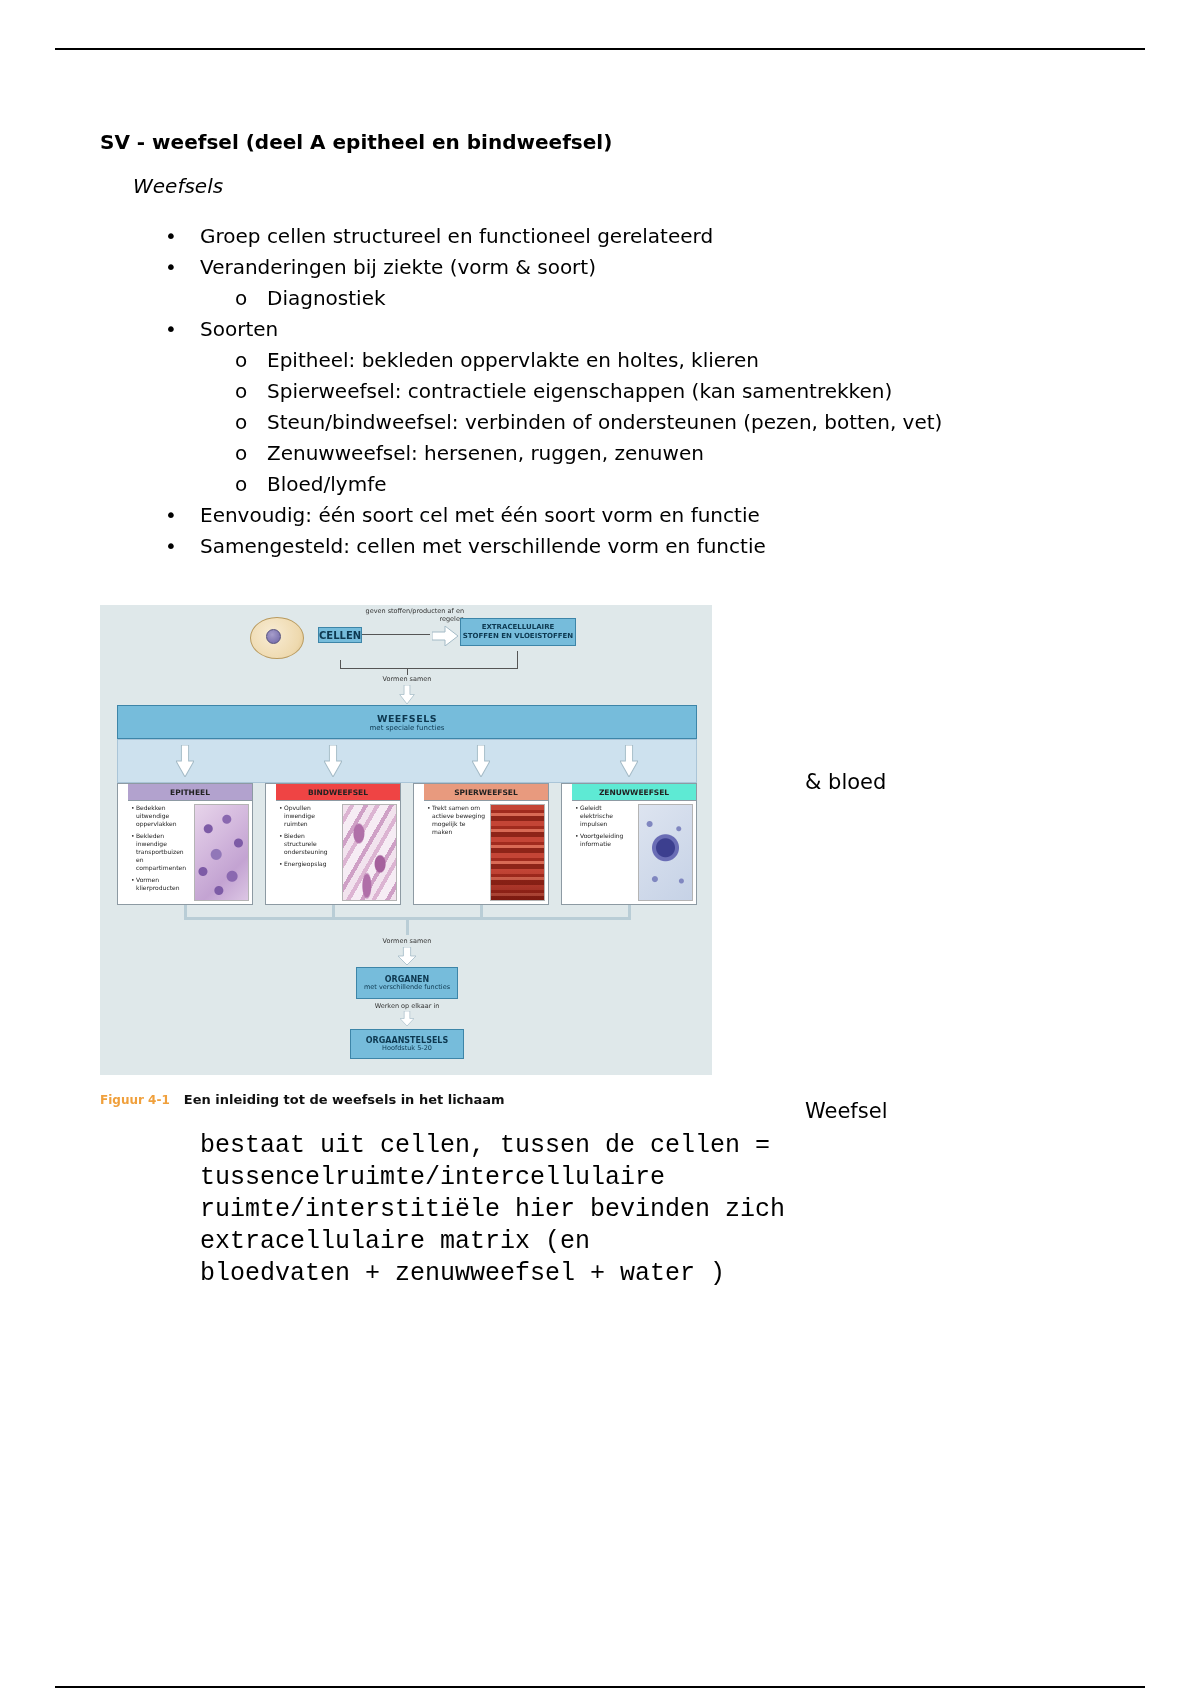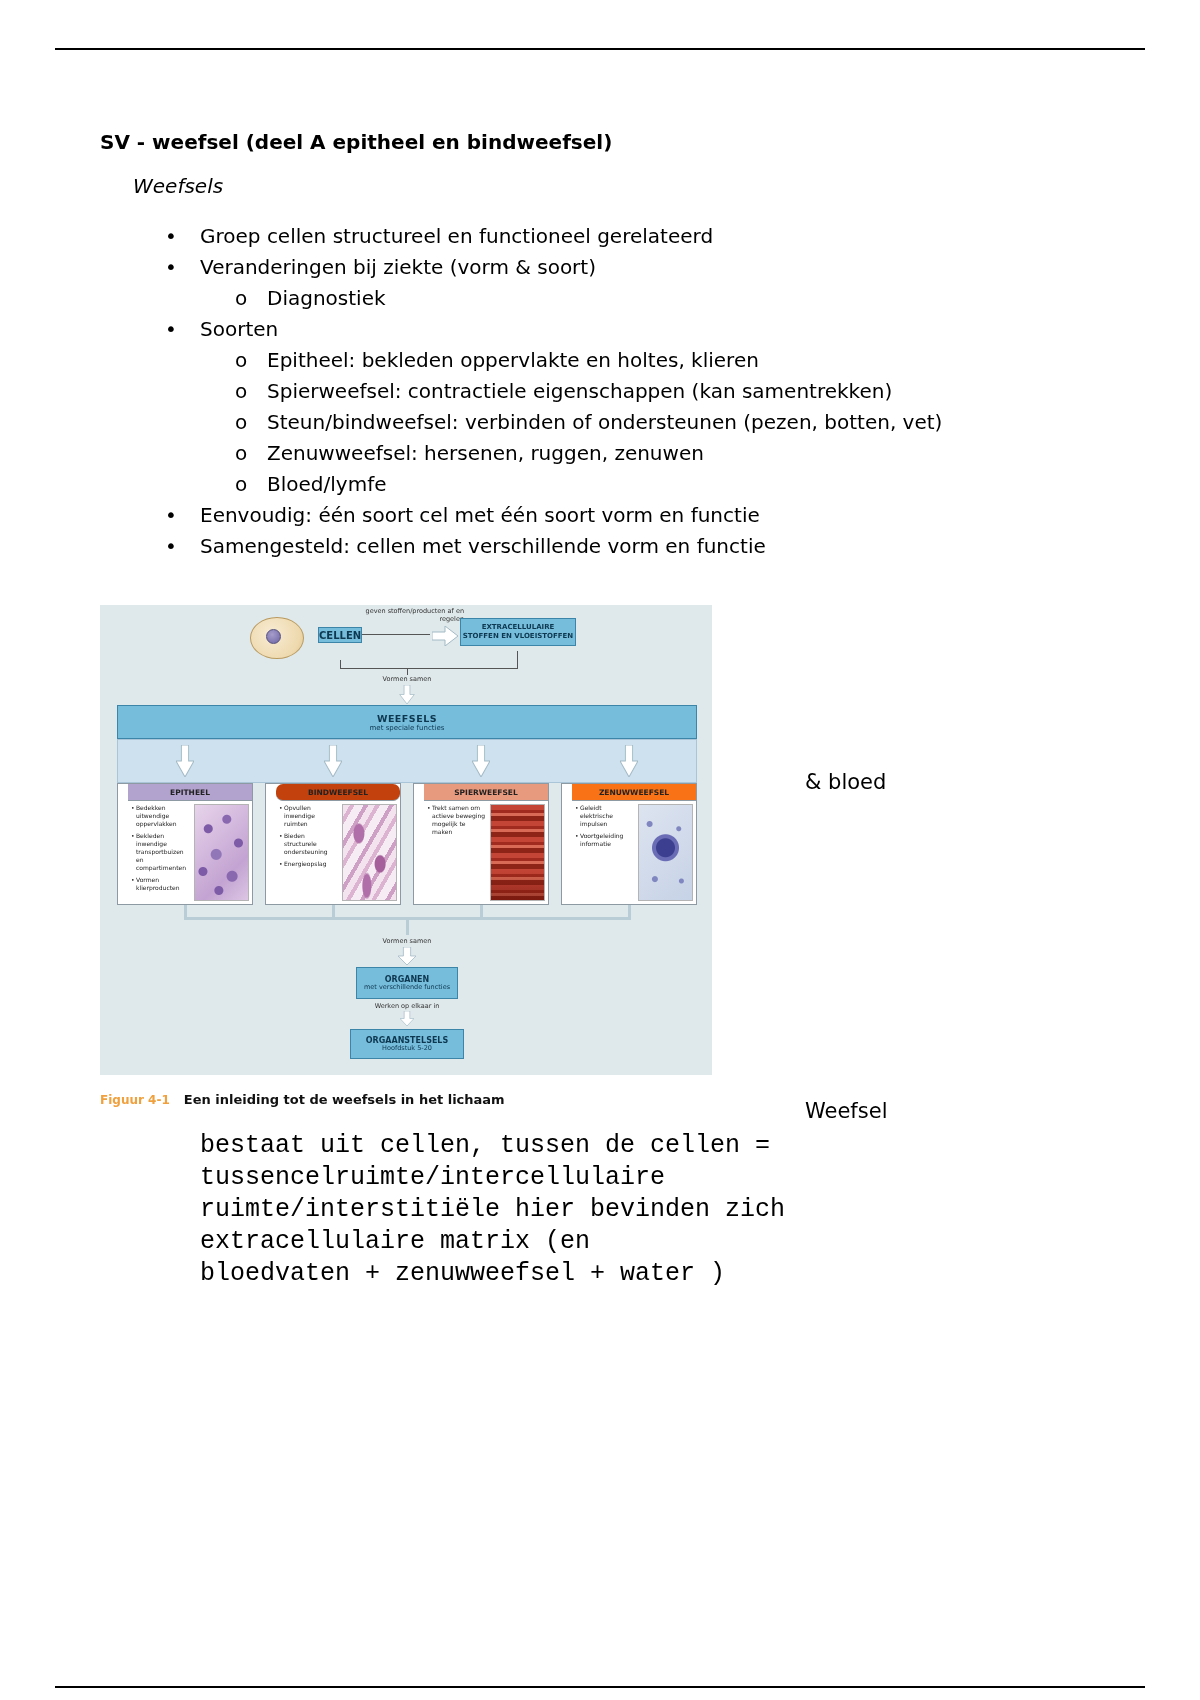--- a/index.html
+++ b/index.html
@@ -49,23 +49,23 @@
 
   .branch-strip { left:17px; top:134px; width:580px; height:44px; background:#cde1ee; border:1px solid #aac5d8; }
 
   .arrow-svg { display:block; }
 
   .cards { left:17px; top:178px; width:580px; height:122px; display:flex; gap:12px; position:absolute; }
   .card { width:136px; background:#fff; border:1px solid #8d9aa3; display:flex; flex-direction:column;padding-left:10px; }
   .card-header { height:17px; display:flex; align-items:center; justify-content:center;
                  font-size:7.5px; font-weight:bold; color:#222; border-bottom:1px solid #8d9aa3; }
   .hdr-epitheel { background:#b2a2ce; }
-  .hdr-bindweefsel { background:#c2410c;border-radius:7px; }
+  .hdr-bindweefsel { background:#ef4444; }
   .hdr-spierweefsel { background:#e89a7e; }
-  .hdr-zenuwweefsel { background:#f97316; }
+  .hdr-zenuwweefsel { background:#5eead4; }
   .card-body { flex:1; display:flex; padding:3px; gap:3px; }
   .card-bullets { width:60px; flex:0 0 60px; font-size:6px; line-height:8px; color:#222; }
   .cb { margin-bottom:4px; padding-left:5px; position:relative; }
   .cb::before { content:"•"; position:absolute; left:0; top:0; }
   .histo { flex:1; border:1px solid #b4b4b4; }
 
   .histo-epitheel { background:
       radial-gradient(circle at 25% 25%, #7d5ba6 0 4px, transparent 5px),
       radial-gradient(circle at 60% 15%, #8a68b0 0 4px, transparent 5px),
       radial-gradient(circle at 82% 40%, #7d5ba6 0 4px, transparent 5px),

